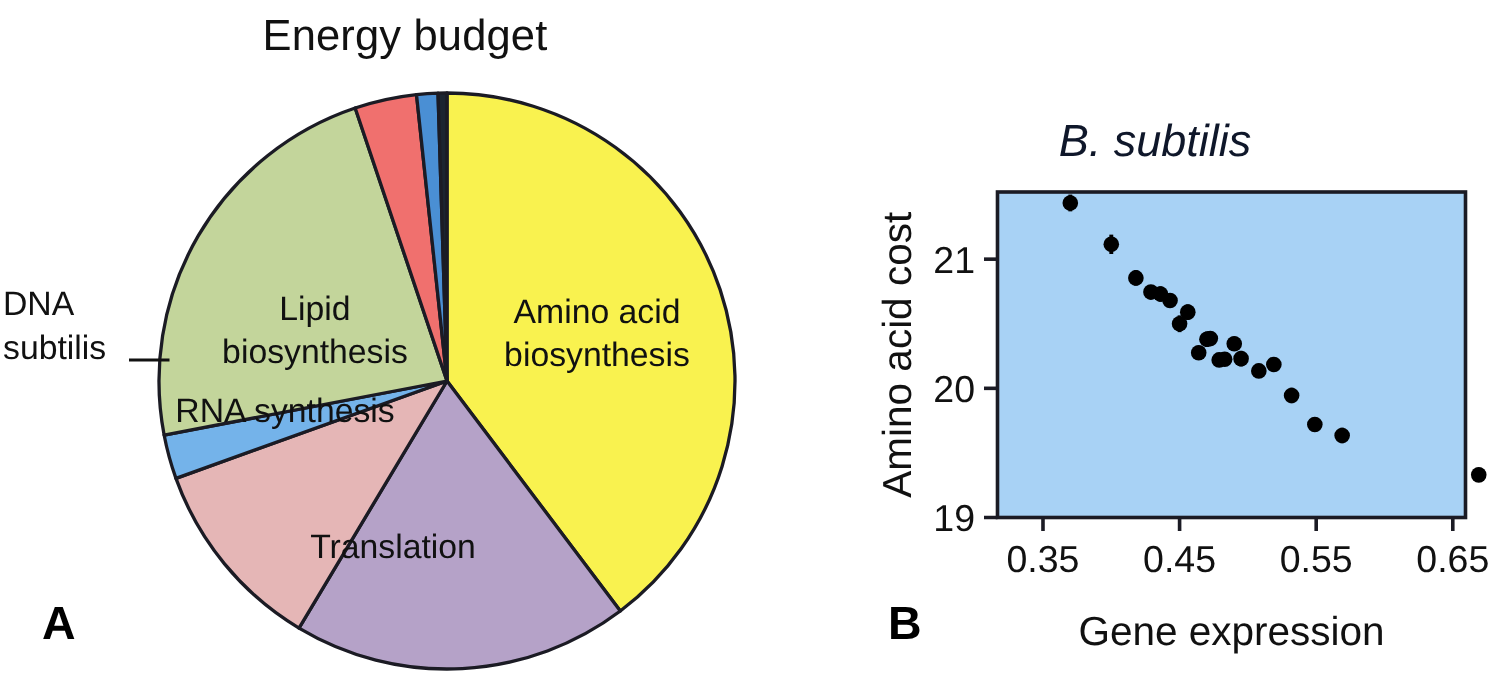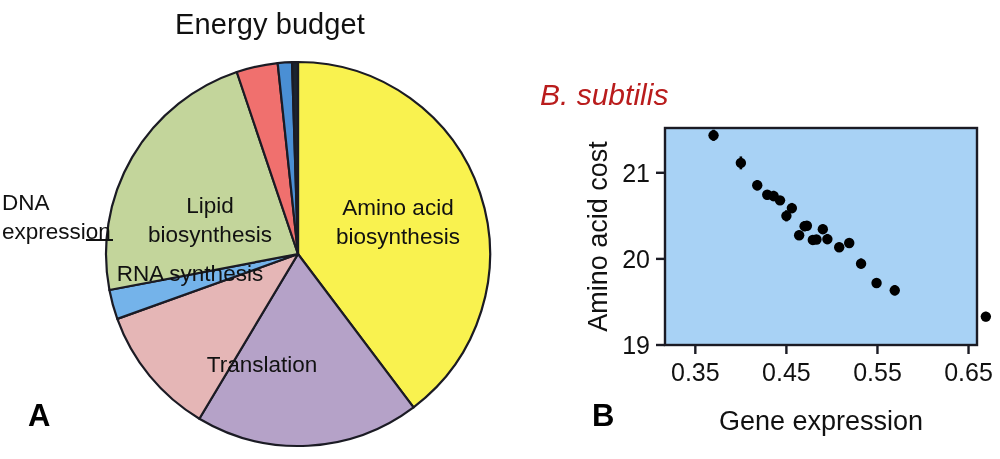--- a/index.html
+++ b/index.html
@@ -15,22 +15,22 @@
   #pie-svg{position:absolute;left:0;top:0;}
   .slice-label{font-family:"Liberation Sans",sans-serif;font-size:22.5px;fill:#111;}
   .panel-letter{position:absolute;font-weight:bold;font-size:31px;color:#000;}
   #panel-a-letter{left:28px;top:398px;}
 
   #dna-label{position:absolute;left:2px;top:188px;width:108px;
              font-size:22.5px;line-height:29px;color:#111;text-align:left;}
 
   
   #panel-b{position:absolute;left:540px;top:0;width:460px;height:459px;}
-  #scatter-title{position:absolute;left:0;top:78px;width:460px;text-align:left;
-                 font-style:italic;font-size:30px;color:#b91c1c;}
+  #scatter-title{position:absolute;left:0;top:78px;width:460px;text-align:center;
+                 font-style:italic;font-size:30px;color:#0f172a;}
   #scatter-svg{position:absolute;left:0;top:0;}
   .tick-label{font-family:"Liberation Sans",sans-serif;font-size:25px;fill:#111;}
   .axis-title{font-family:"Liberation Sans",sans-serif;font-size:27px;fill:#111;}
   #panel-b-letter{left:592px;top:398px;}
 </style>
 </head>
 <body>
 
 <div class="figure">
 
@@ -54,21 +54,21 @@
           <text x="262" y="372" class="slice-label" text-anchor="middle"><tspan x="262" dy="0">Translation</tspan></text>
           <text x="190" y="281" class="slice-label" text-anchor="middle"><tspan x="190" dy="0">RNA synthesis</tspan></text>
           <text x="210" y="213" class="slice-label" text-anchor="middle"><tspan x="210" dy="0">Lipid</tspan><tspan x="210" dy="29">biosynthesis</tspan></text>
         </g>
 
       <line id="dna-leader" x1="86" y1="240" x2="113" y2="240" stroke="#111" stroke-width="2"></line>
     </svg>
 
     <div id="dna-label">
       <div>DNA</div>
-      <div>expression</div>
+      <div>subtilis</div>
     </div>
 
     <div class="panel-letter" id="panel-a-letter">A</div>
   </div>
 
   <div id="panel-b">
 
     <div id="scatter-title">B. subtilis</div>
 
     <svg id="scatter-svg" width="460" height="459" aria-hidden="true">

